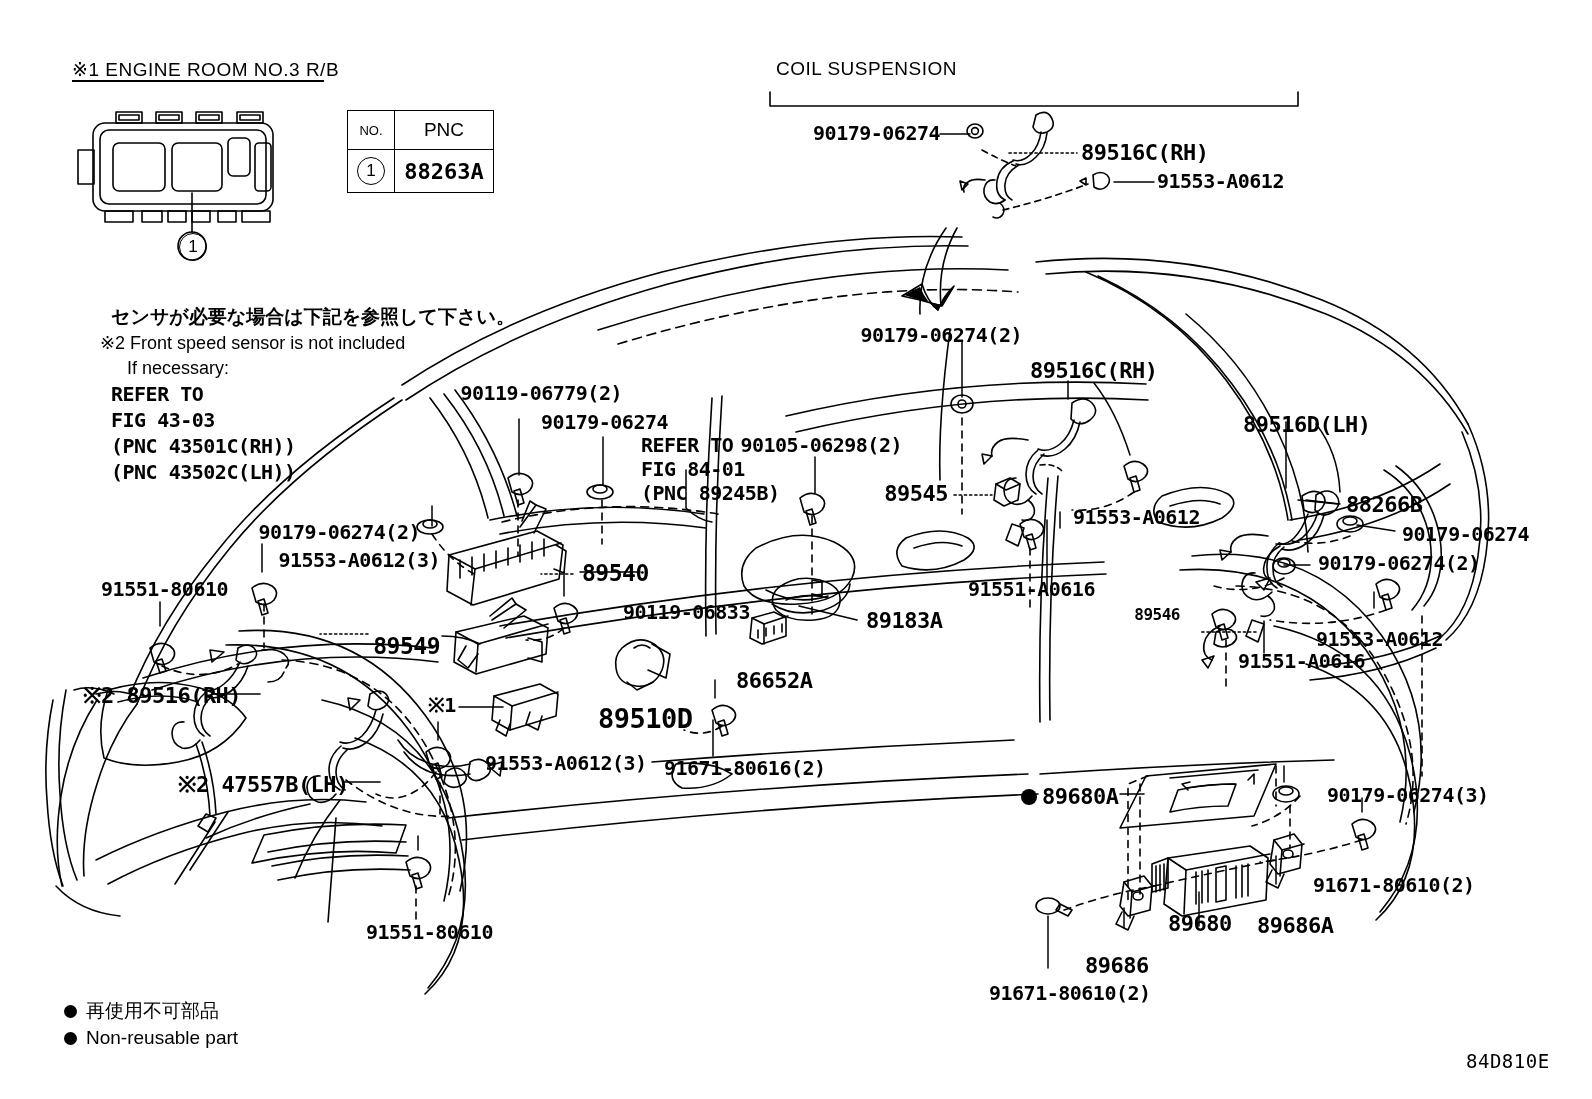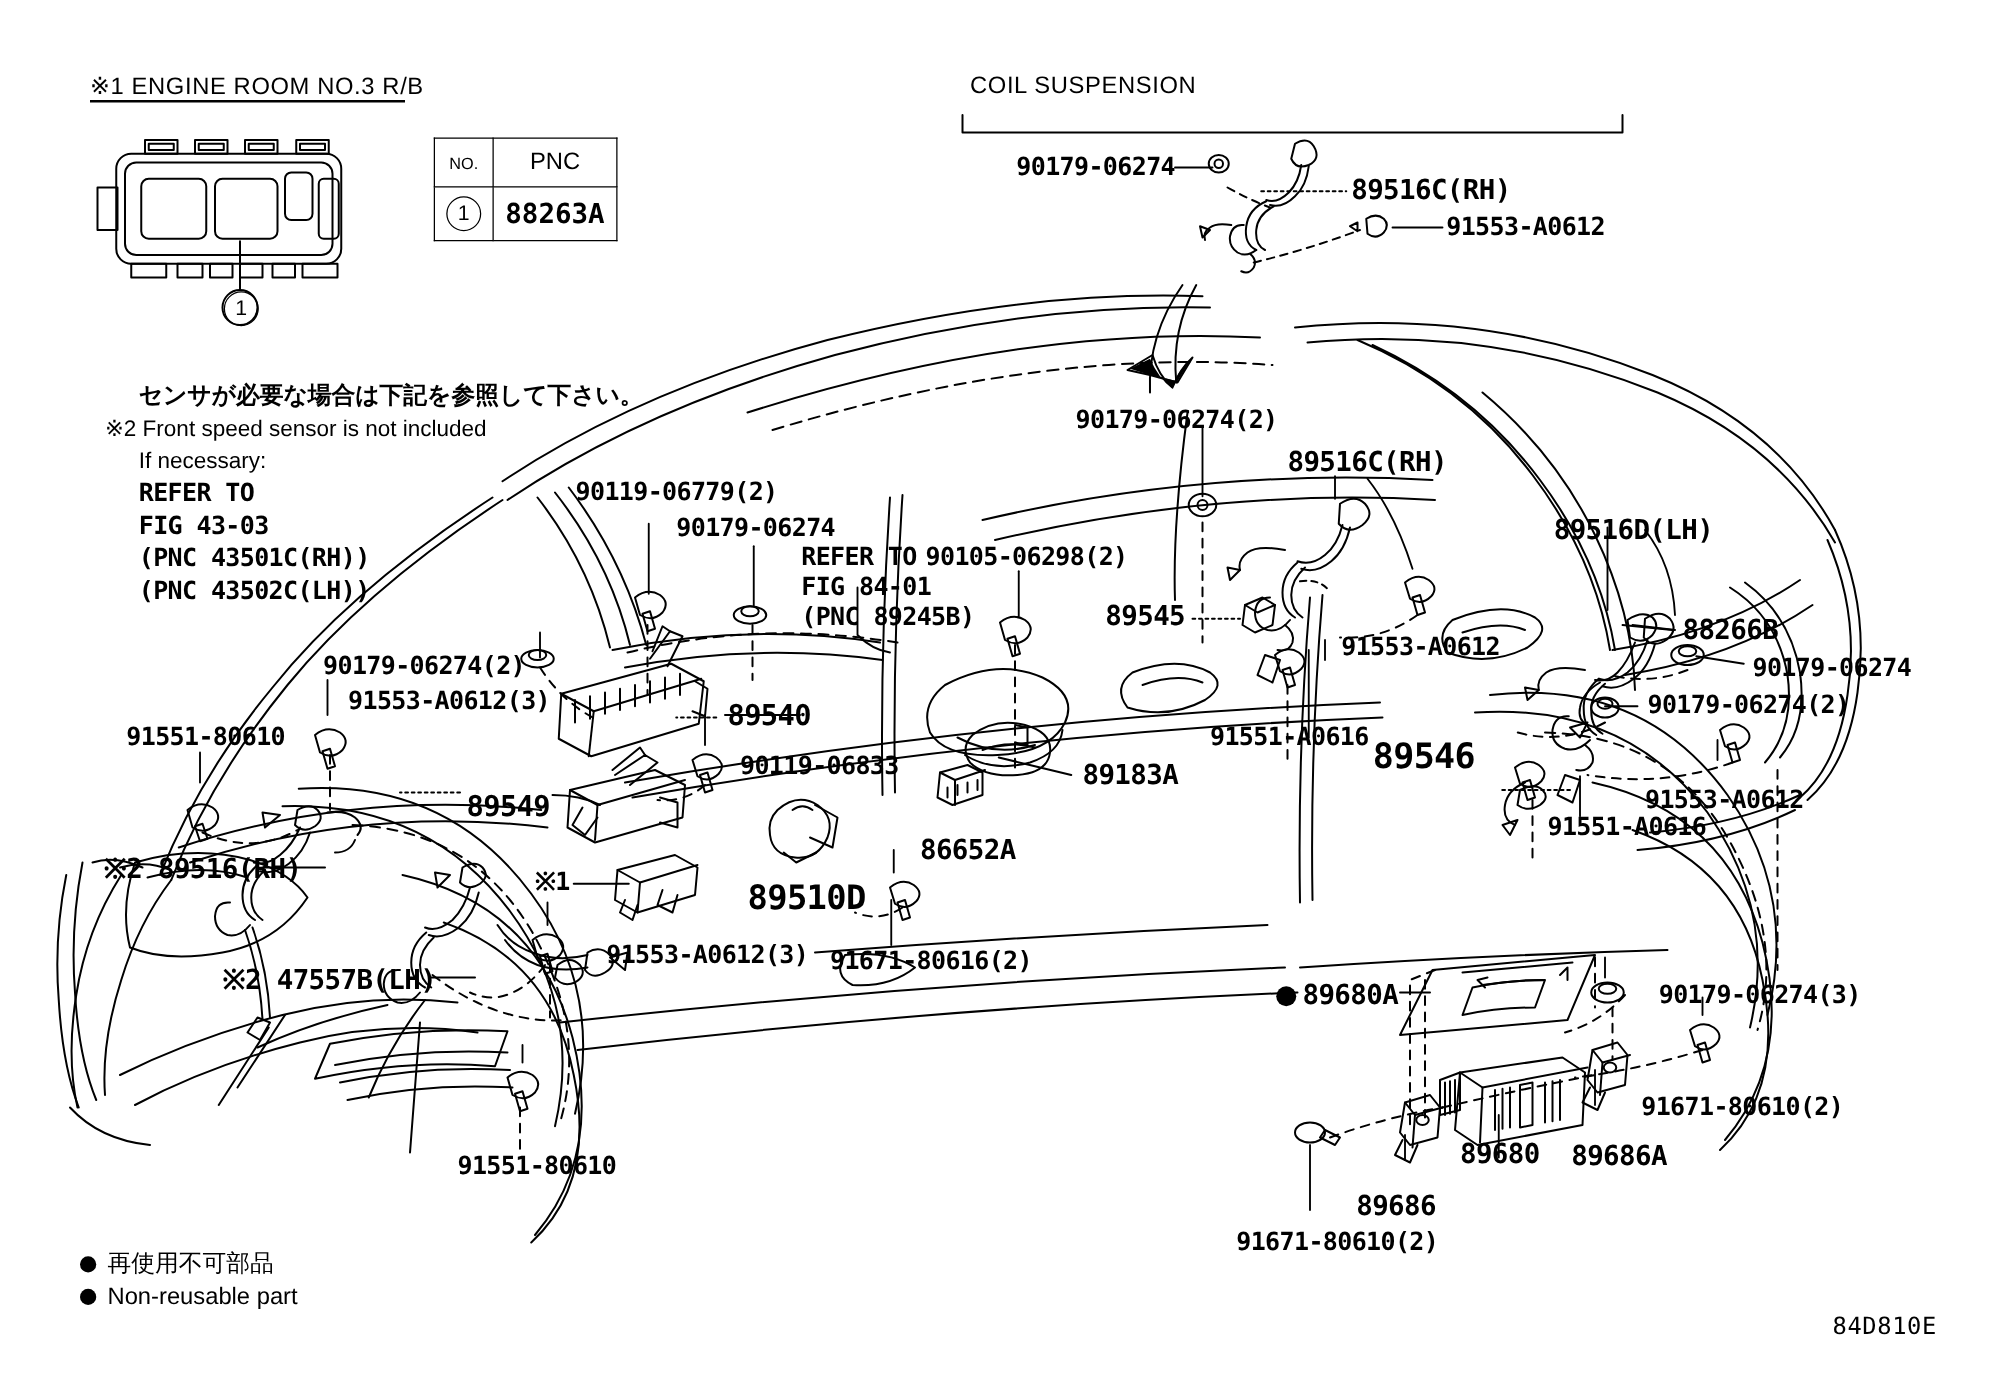--- a/index.html
+++ b/index.html
@@ -8,21 +8,21 @@
   #stage{position:absolute;left:0;top:0;width:1592px;height:1099px;}
   svg.art{position:absolute;left:0;top:0;width:1592px;height:1099px;pointer-events:none;}
   .lbl{position:absolute;white-space:nowrap;font-family:"DejaVu Sans Mono","Liberation Mono",monospace;
        font-weight:bold;font-size:20px;letter-spacing:-0.5px;line-height:1.18;color:#000;}
   .lbl.r{transform:translateX(-100%);}
   .hdr{position:absolute;font-family:"Liberation Sans","DejaVu Sans",sans-serif;
        font-size:19px;font-weight:400;letter-spacing:0.5px;color:#000;white-space:nowrap;}
   .jp{position:absolute;font-family:"DejaVu Sans","Liberation Sans",sans-serif;
       font-size:19px;font-weight:bold;white-space:nowrap;line-height:1.45;}
   .eng-note{position:absolute;font-family:"Liberation Sans","DejaVu Sans",sans-serif;
-      font-size:18px;white-space:nowrap;line-height:1.45;}
+      font-size:18px;white-space:nowrap;line-height:1.45;margin-left:16px;}
   .mono-note{position:absolute;font-family:"DejaVu Sans Mono","Liberation Mono",monospace;
       font-weight:bold;font-size:20px;white-space:nowrap;line-height:1.30;letter-spacing:-0.5px;}
   .figcode{position:absolute;font-family:"DejaVu Sans Mono","Liberation Mono",monospace;
       font-size:19px;letter-spacing:0.5px;}
   .legend{position:absolute;font-size:19px;white-space:nowrap;}
   .legend .jpl{font-family:"DejaVu Sans","Liberation Sans",sans-serif;}
   .legend .enl{font-family:"Liberation Sans","DejaVu Sans",sans-serif;}
   .dot{display:inline-block;width:13px;height:13px;border-radius:50%;background:#000;
        vertical-align:middle;margin-right:9px;}
   table.pnc{position:absolute;border-collapse:collapse;}
@@ -570,21 +570,21 @@
   <div class="lbl r" style="left:622px;top:382px;">90119-06779(2)</div>
   <div class="lbl r" style="left:668px;top:411px;">90179-06274</div>
   <div class="lbl" style="left:641px;top:434px;">REFER TO</div>
   <div class="lbl" style="left:641px;top:458px;">FIG 84-01</div>
   <div class="lbl" style="left:641px;top:482px;">(PNC 89245B)</div>
   <div class="lbl r" style="left:902px;top:434px;">90105-06298(2)</div>
   <div class="lbl r" style="left:420px;top:521px;">90179-06274(2)</div>
   <div class="lbl r" style="left:440px;top:549px;">91553-A0612(3)</div>
   <div class="lbl r" style="left:228px;top:578px;">91551-80610</div>
   <div class="lbl" style="left:582px;top:560px;font-size:23px;">89540</div>
-  <div class="lbl" style="left:592px;top:601px;text-align:center;">90119-06833</div>
+  <div class="lbl" style="left:623px;top:601px;text-align:center;">90119-06833</div>
   <div class="lbl r" style="left:440px;top:633px;font-size:23px;">89549</div>
   <div class="lbl" style="left:57px;top:683px;font-size:22px;margin-left:26px;">※2 89516(RH)</div>
   <div class="lbl" style="left:428px;top:694px;">※1</div>
   <div class="lbl" style="left:598px;top:703px;font-size:27px;">89510D</div>
   <div class="lbl" style="left:866px;top:608px;font-size:22px;">89183A</div>
   <div class="lbl" style="left:736px;top:668px;font-size:22px;">86652A</div>
   <div class="lbl" style="left:664px;top:757px;">91671-80616(2)</div>
   <div class="lbl" style="left:485px;top:752px;">91553-A0612(3)</div>
   <div class="lbl" style="left:178px;top:772px;font-size:22px;">※2 47557B(LH)</div>
   <div class="lbl" style="left:366px;top:921px;">91551-80610</div>
@@ -592,21 +592,21 @@
   <div class="lbl r" style="left:1022px;top:324px;">90179-06274(2)</div>
   <div class="lbl" style="left:1030px;top:358px;font-size:22px;">89516C(RH)</div>
   <div class="lbl r" style="left:948px;top:481px;font-size:22px;">89545</div>
   <div class="lbl" style="left:1073px;top:506px;">91553-A0612</div>
   <div class="lbl" style="left:968px;top:578px;">91551-A0616</div>
   <div class="lbl" style="left:1243px;top:412px;font-size:22px;">89516D(LH)</div>
   <div class="lbl" style="left:1346px;top:492px;font-size:22px;">88266B</div>
   <div class="lbl" style="left:1402px;top:523px;">90179-06274</div>
   <div class="lbl" style="left:1318px;top:552px;">90179-06274(2)</div>
   <div class="lbl" style="left:1316px;top:628px;">91553-A0612</div>
-  <div class="lbl r" style="left:1180px;top:588px;font-size:28px;">89546</div>
+  <div class="lbl r" style="left:1180px;top:606px;font-size:16px;">89546</div>
   <div class="lbl" style="left:1238px;top:650px;">91551-A0616</div>
 
   <div class="lbl" style="left:1042px;top:784px;font-size:22px;">89680A</div>
   <div style="position:absolute;left:1021px;top:789px;width:16px;height:16px;border-radius:50%;background:#000;"></div>
   <div class="lbl" style="left:1327px;top:784px;">90179-06274(3)</div>
   <div class="lbl" style="left:1313px;top:874px;">91671-80610(2)</div>
   <div class="lbl" style="left:1257px;top:913px;font-size:22px;">89686A</div>
   <div class="lbl" style="left:1168px;top:911px;font-size:22px;">89680</div>
   <div class="lbl" style="left:1085px;top:953px;font-size:22px;">89686</div>
   <div class="lbl" style="left:989px;top:982px;">91671-80610(2)</div>

